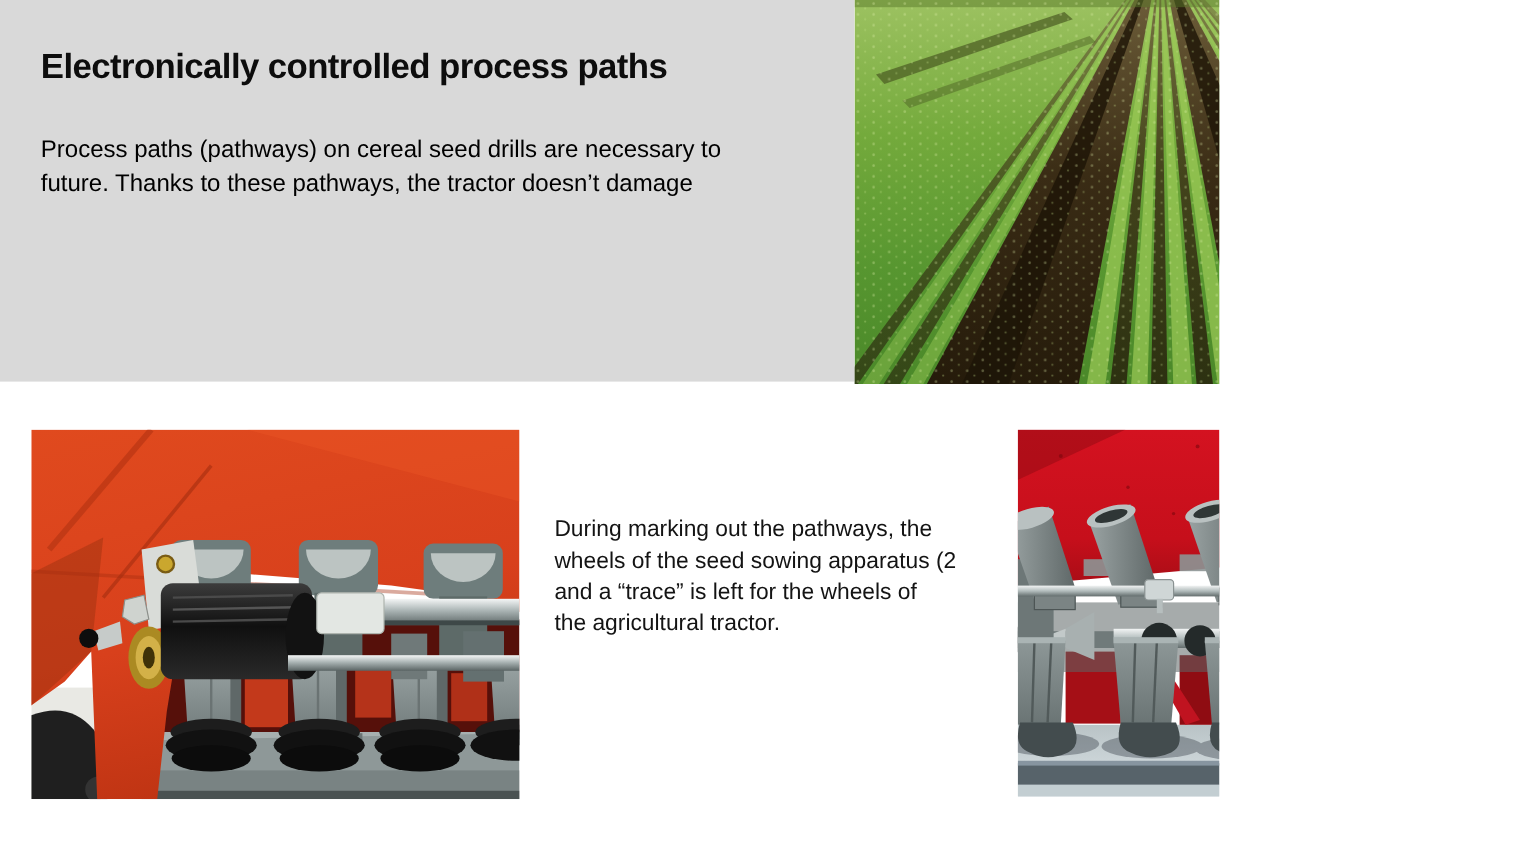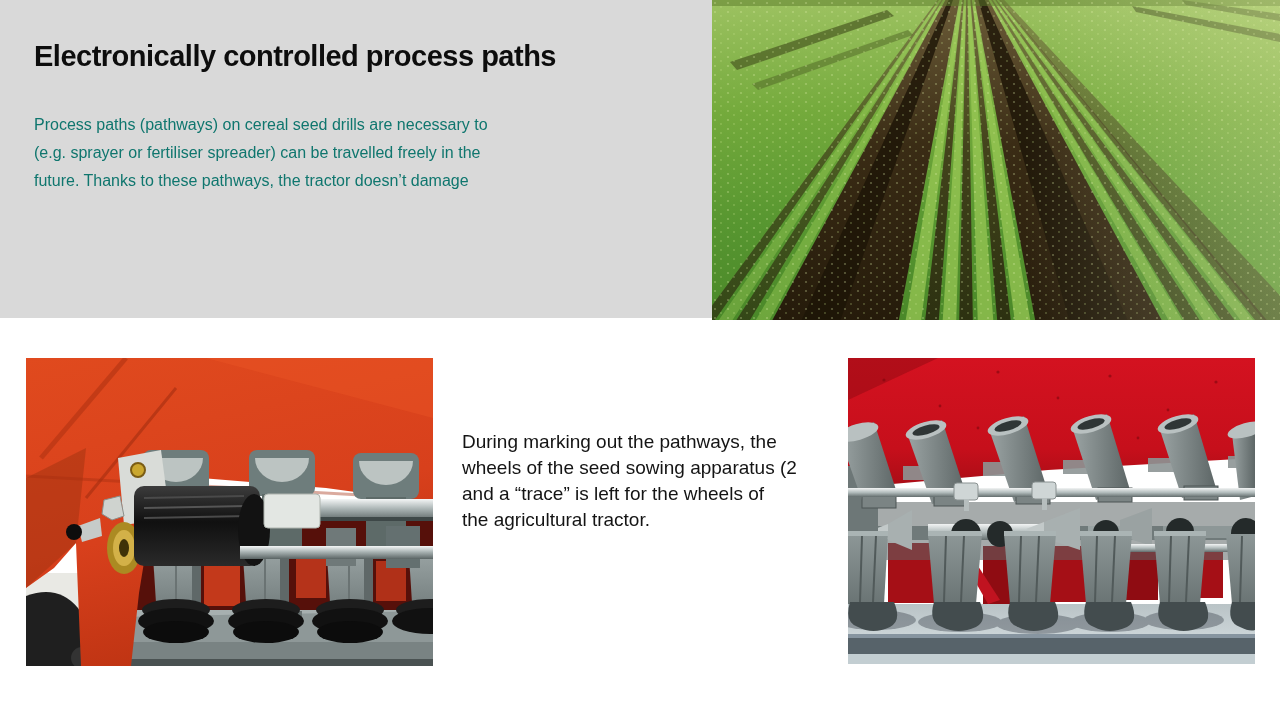--- a/index.html
+++ b/index.html
@@ -1,40 +1,39 @@
 <!DOCTYPE html>
 <html><head>
 <meta charset="utf-8">
 <style>
   html,body{margin:0;padding:0;background:#ffffff;}
-  .slide{position:relative;width:1280px;height:720px;background:#ffffff;overflow:hidden;
+  .slide{position:relative;width:1016px;height:720px;background:#ffffff;overflow:hidden;
          font-family:"Liberation Sans", sans-serif;color:#111;}
   .gray-panel{position:absolute;left:0;top:0;width:712px;height:318px;background:#d9d9d9;}
   .title{position:absolute;left:34px;top:40px;font-size:29px;font-weight:700;
          letter-spacing:-0.5px;color:#0d0d0d;white-space:nowrap;}
-  .intro{position:absolute;left:34px;top:111px;font-size:16px;line-height:28px;
-         color:#0f766e;white-space:nowrap;}
+  .intro{position:absolute;left:34px;top:111px;font-size:20px;line-height:28px;
+         color:#000000;white-space:nowrap;}
   .caption{position:absolute;left:462px;top:429px;width:356px;font-size:19px;
            line-height:26px;color:#141414;white-space:nowrap;}
   .photo{position:absolute;overflow:hidden;}
   .photo svg{display:block;}
   .photo-field{left:712px;top:0;width:568px;height:320px;}
   .photo-left{left:26px;top:358px;width:407px;height:308px;}
   .photo-right{left:848px;top:358px;width:407px;height:306px;}
 </style>
 </head>
 <body>
 
 <div class="slide">
 
   <div class="gray-panel">
     <div class="title">Electronically controlled process paths</div>
     <div class="intro">
       <div>Process paths (pathways) on cereal seed drills are necessary to</div>
-      <div>(e.g. sprayer or fertiliser spreader) can be travelled freely in the</div>
       <div>future. Thanks to these pathways, the tractor doesn’t damage</div>
     </div>
   </div>
 
   <div class="photo photo-field">
     <svg width="568" height="320" viewBox="0 0 568 320">
       <defs>
         <linearGradient id="fieldBase" x1="0" y1="0" x2="0" y2="1">
           <stop offset="0" stop-color="#9dc261"></stop>
           <stop offset="0.35" stop-color="#74aa3c"></stop>

